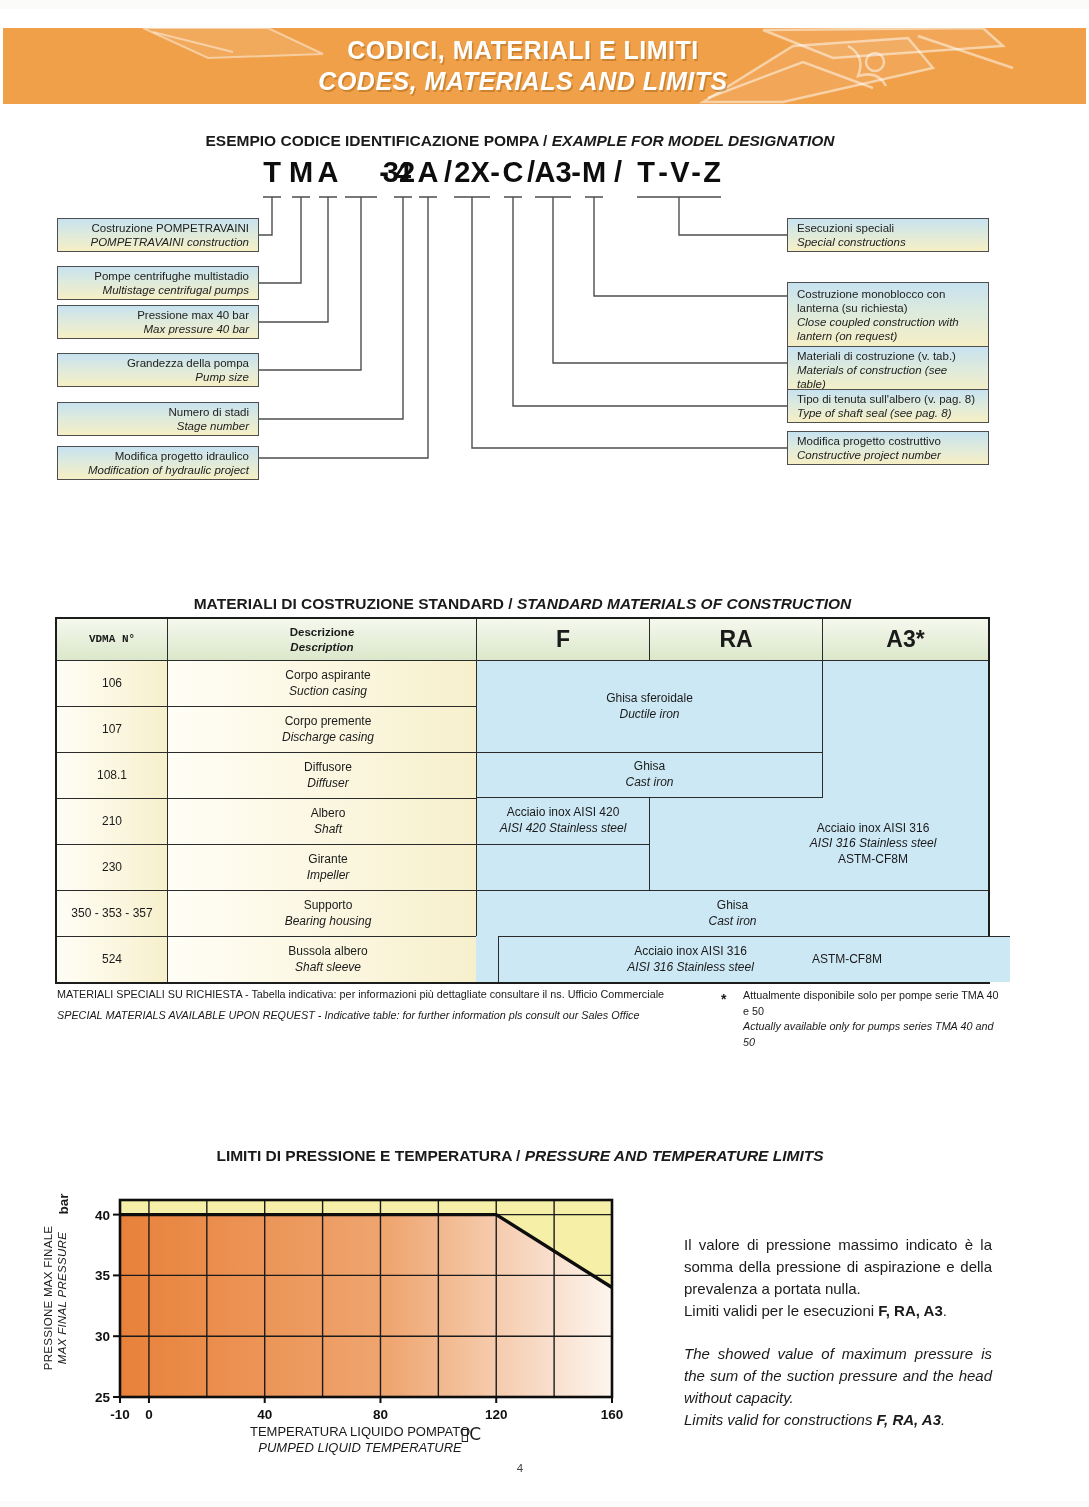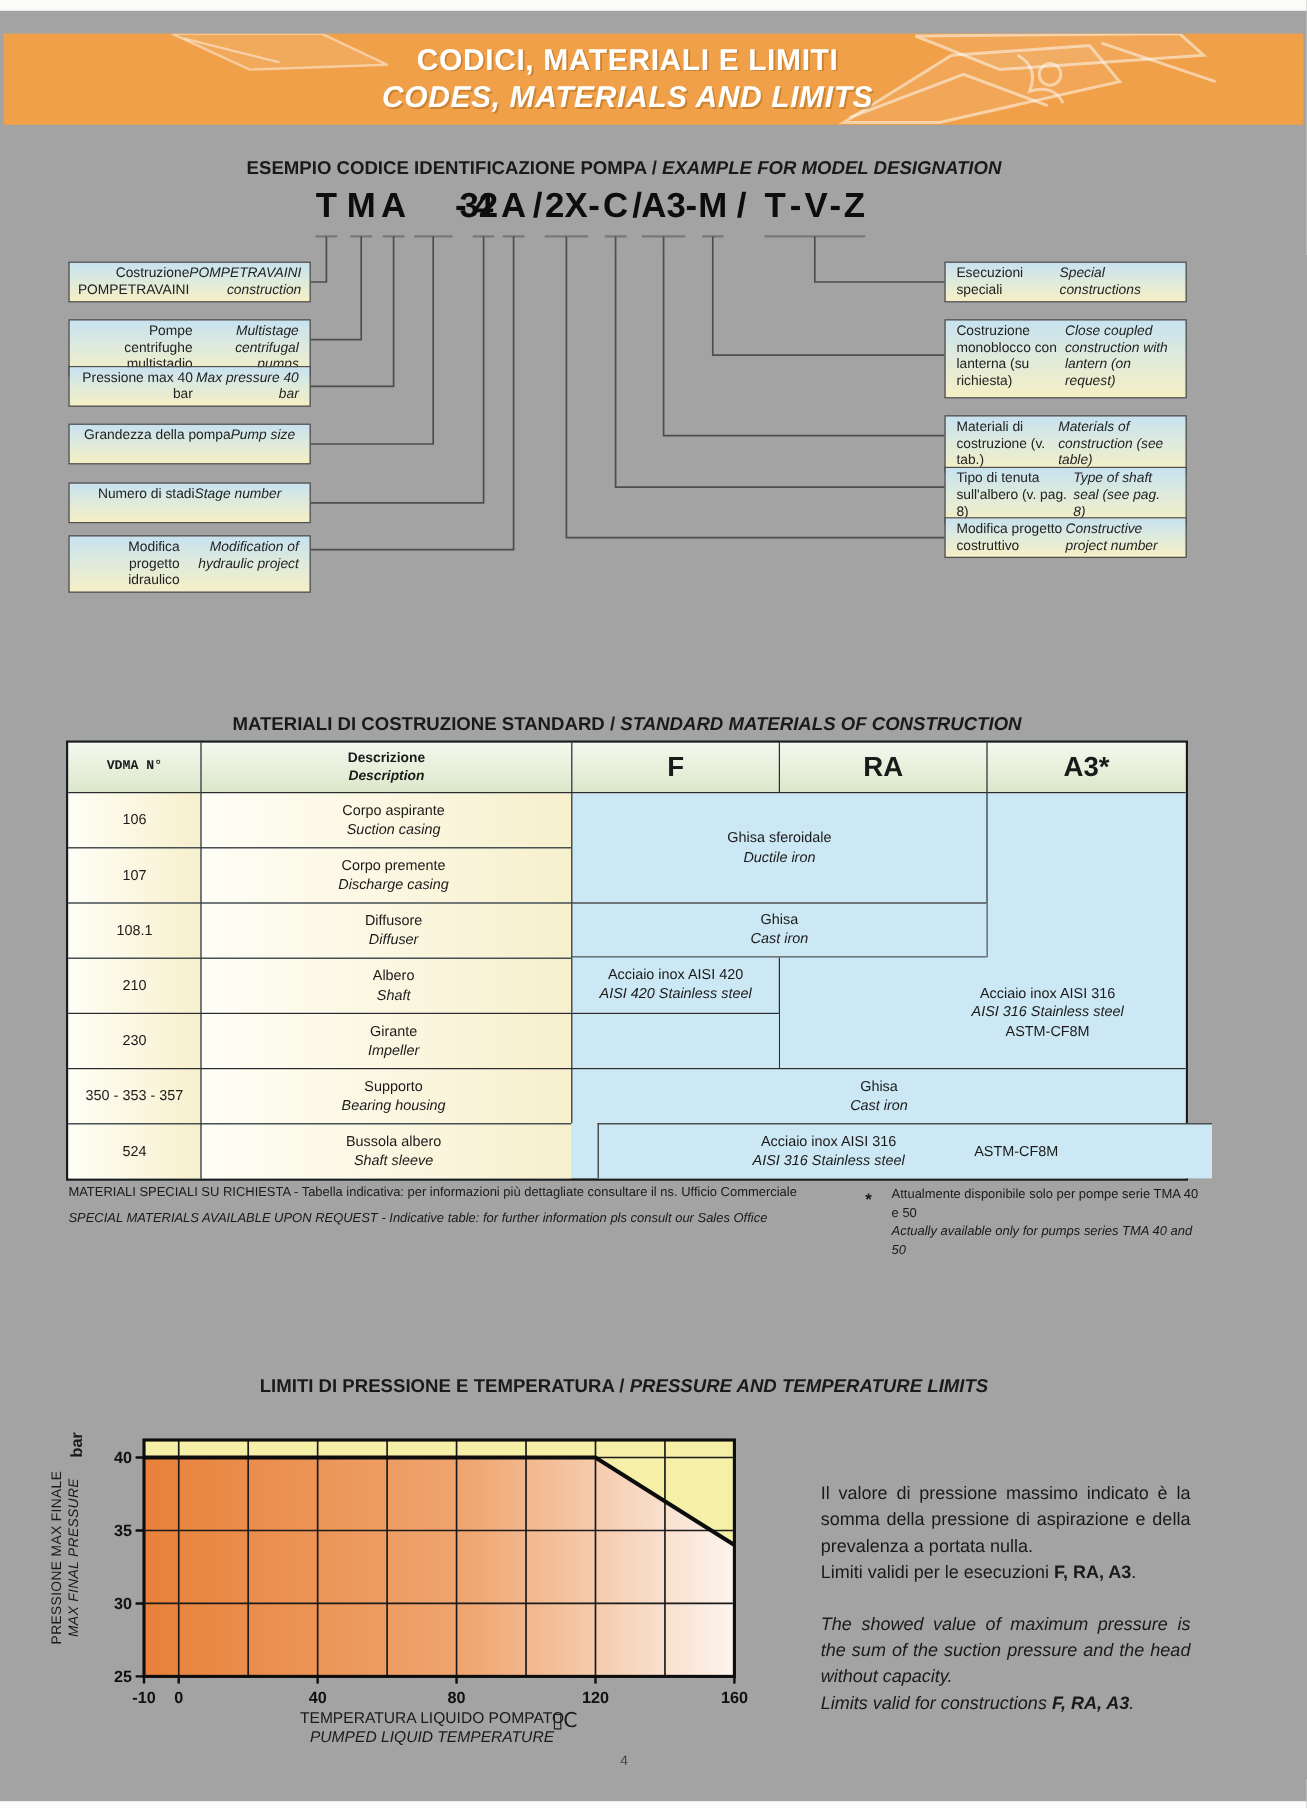--- a/index.html
+++ b/index.html
@@ -1,16 +1,16 @@
 <!DOCTYPE html>
 <html><head>
 <meta charset="utf-8">
 <style>
   html,body{margin:0;padding:0;background:#e6e5e2;}
-  .page{position:relative;width:1089px;height:1507px;margin:0 auto;background:#a3a3a3;
+  .page{position:relative;width:1089px;height:1507px;margin:0 auto;background:#ffffff;
         font-family:"Liberation Sans",sans-serif;color:#1a1a1a;overflow:hidden;}
   .top-strip{position:absolute;left:0;top:0;width:100%;height:9px;background:#fbfbfa;}
   .bottom-strip{position:absolute;left:0;bottom:0;width:100%;height:6px;background:#fbfbfa;}
   .i{font-style:italic;}
   .b{font-weight:bold;}
 
   
   .banner{position:absolute;left:3px;top:28px;width:1083px;height:76px;background:#f0a049;overflow:hidden;}
   .banner-art{position:absolute;left:0;top:0;}
   .banner-text{position:absolute;left:0;top:0;width:1040px;height:76px;display:flex;flex-direction:column;
@@ -21,21 +21,21 @@
 
   
   .designation{position:absolute;left:0;top:130px;width:1089px;height:380px;}
   .section-heading{position:absolute;left:0;width:1040px;text-align:center;font-weight:bold;font-size:15.5px;}
   .designation .section-heading{top:2px;}
   .code-token{position:absolute;top:26px;transform:translateX(-50%);font-weight:bold;font-size:29px;
               white-space:pre;color:#0d0d0d;}
   .connectors{position:absolute;left:0;top:0;}
   .dbox{position:absolute;width:202px;min-height:34px;box-sizing:border-box;border:1px solid #4f4f4f;
         background:linear-gradient(180deg,#c7e2f0 0%,#ddeadd 45%,#f6efc5 100%);
-        display:flex;flex-direction:row;justify-content:center;font-size:11.5px;line-height:1.22;
+        display:flex;flex-direction:column;justify-content:center;font-size:11.5px;line-height:1.22;
         padding:2px 9px;color:#222;}
   .dbox.left{left:57px;text-align:right;}
   .dbox.right{left:787px;text-align:left;}
 
   
   .materials-title{position:absolute;left:55px;top:595px;width:935px;text-align:center;
                    font-weight:bold;font-size:15.5px;}
   .mtable{position:absolute;left:55px;top:617px;display:grid;
           grid-template-columns:110px 309px 173px 173px 166px;
           grid-template-rows:41px repeat(7,46px);
@@ -186,21 +186,21 @@
         <div class="dbox left" style="top: 316px;">
           <div>Modifica progetto idraulico</div>
           <div class="i">Modification of hydraulic project</div>
         </div>
       </div>
     <div id="right-boxes">
         <div class="dbox right" style="top: 88px; min-height: 34px;">
           <div>Esecuzioni speciali</div>
           <div class="i">Special constructions</div>
         </div>
-        <div class="dbox right" style="top: 136px; min-height: 66px;">
+        <div class="dbox right" style="top: 152px; min-height: 66px;">
           <div>Costruzione monoblocco con lanterna (su richiesta)</div>
           <div class="i">Close coupled construction with lantern (on request)</div>
         </div>
         <div class="dbox right" style="top: 216px; min-height: 34px;">
           <div>Materiali di costruzione (v. tab.)</div>
           <div class="i">Materials of construction (see table)</div>
         </div>
         <div class="dbox right" style="top: 259px; min-height: 34px;">
           <div>Tipo di tenuta sull'albero (v. pag. 8)</div>
           <div class="i">Type of shaft seal (see pag. 8)</div>

